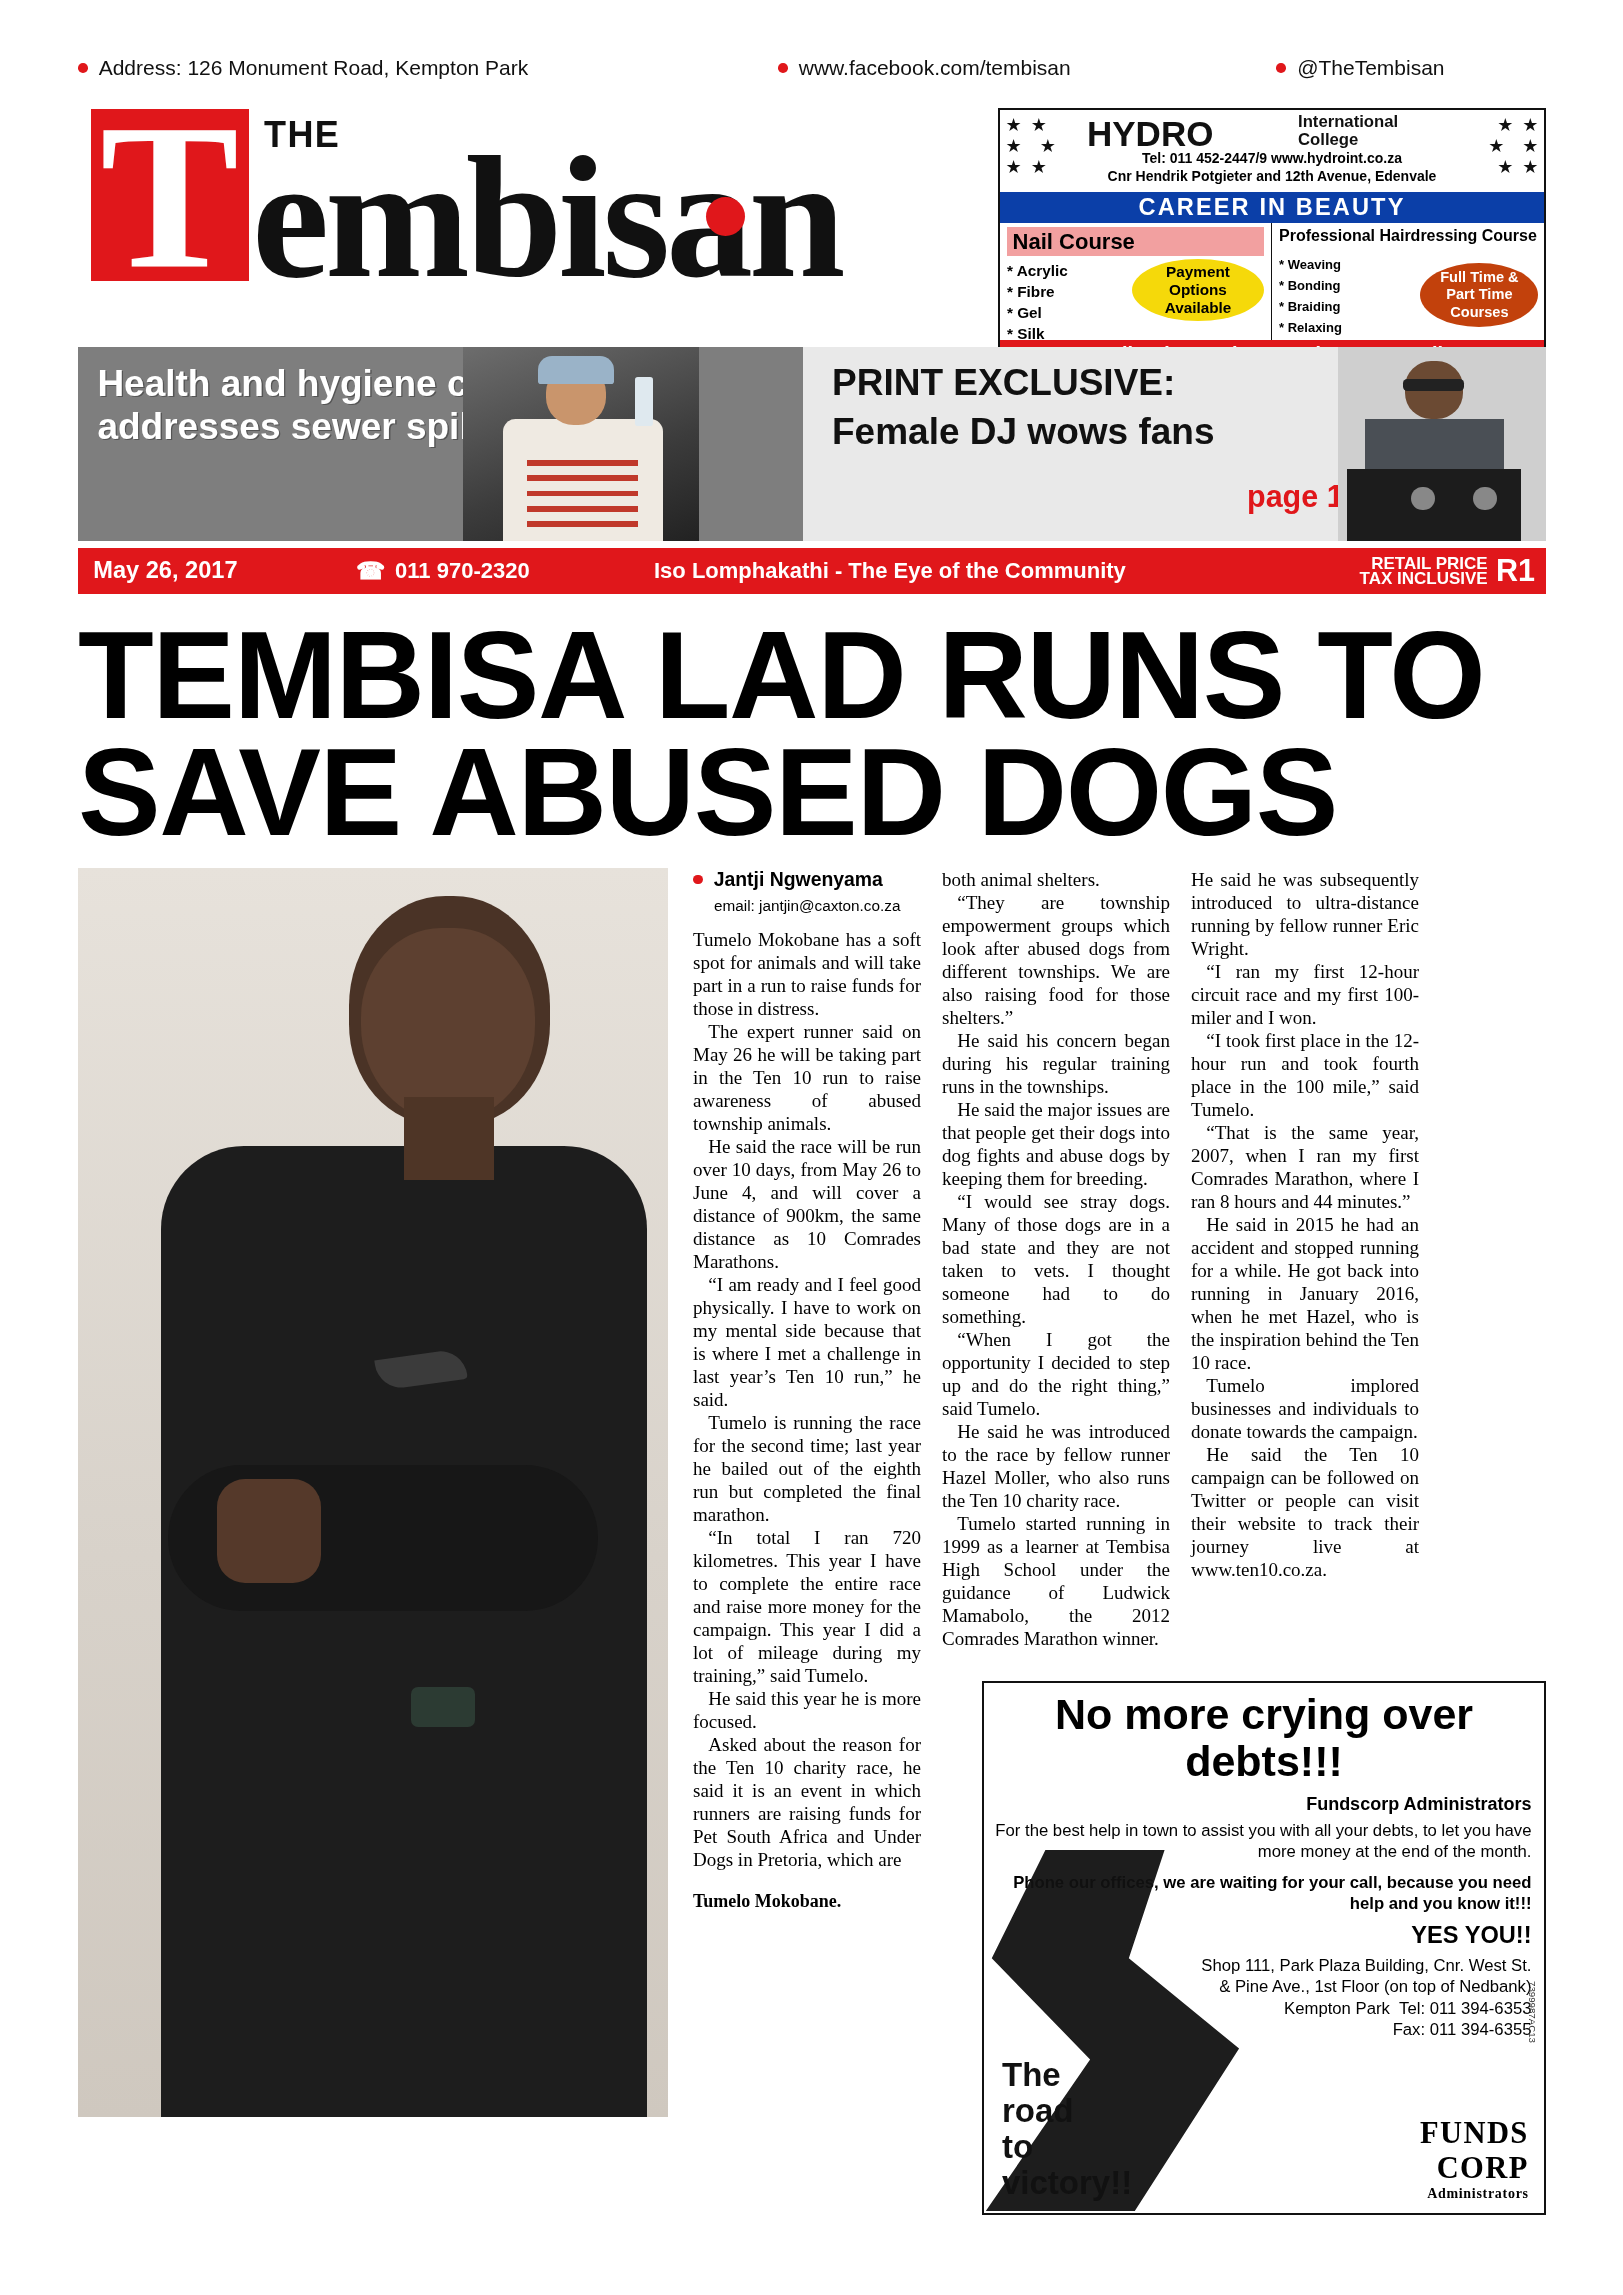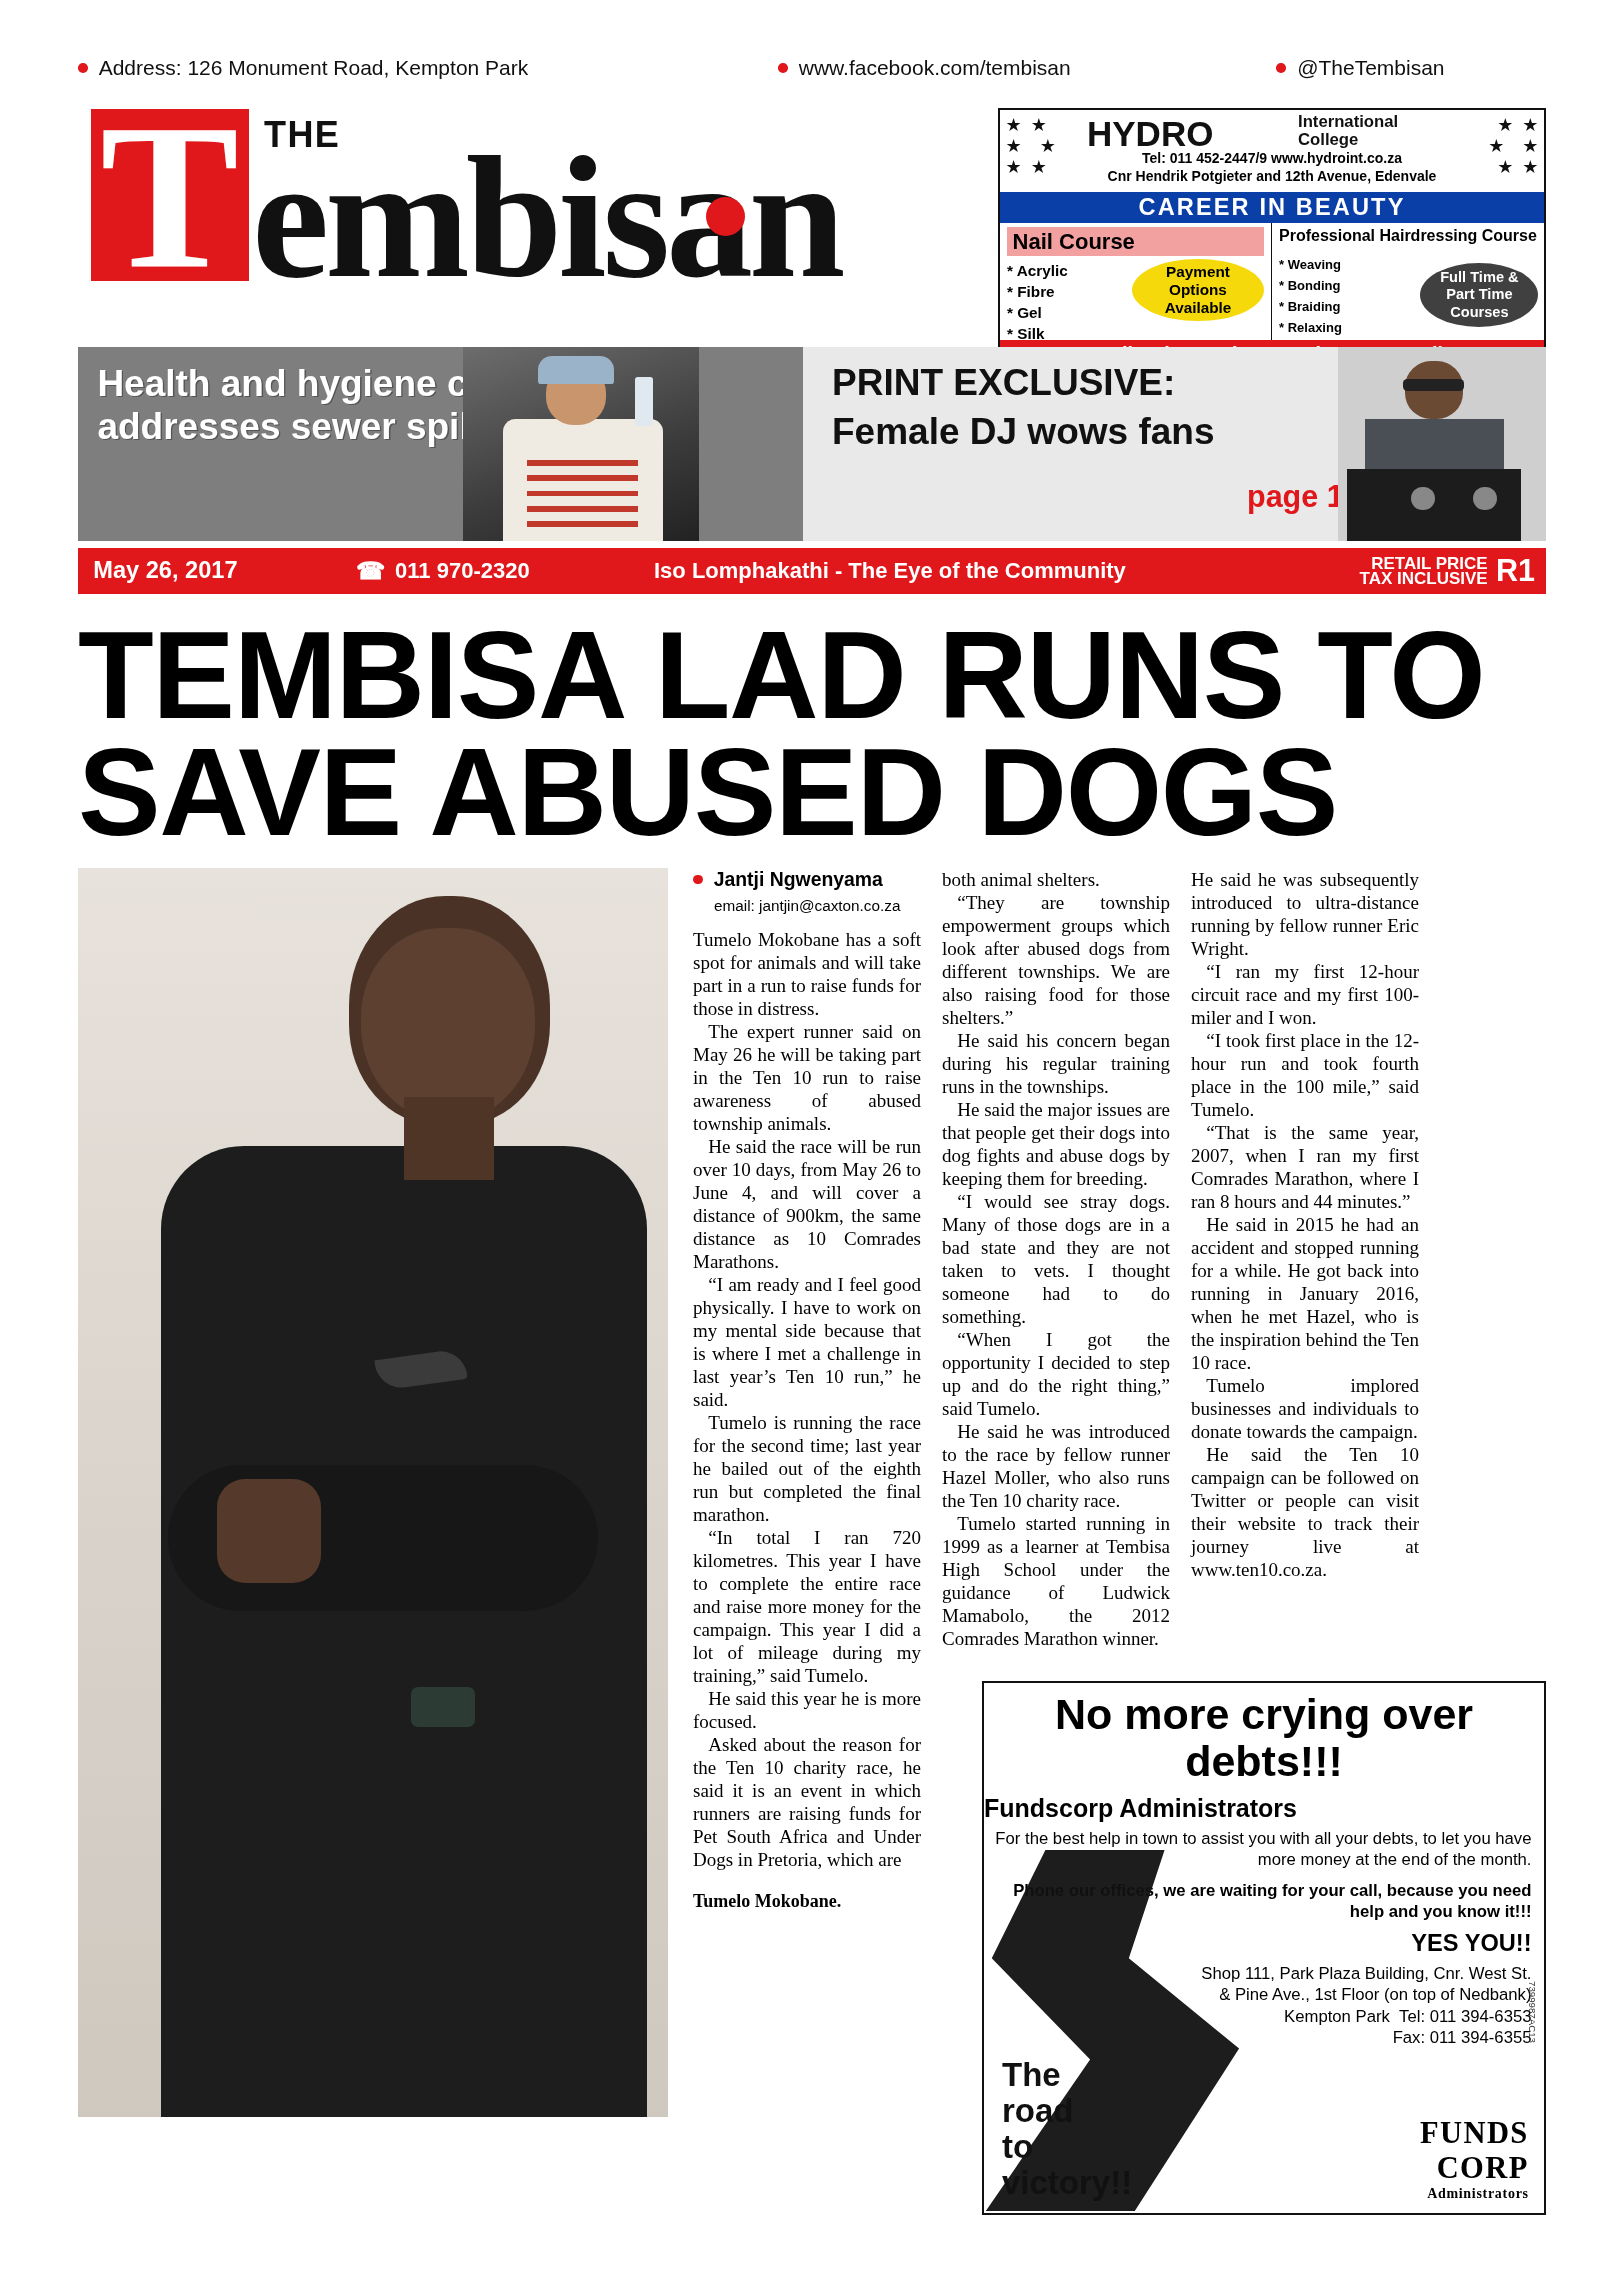--- a/index.html
+++ b/index.html
@@ -60,21 +60,21 @@
   .nail-list { font-family:"Liberation Sans", sans-serif; font-weight:bold; font-size: 15.3px; line-height: 21px; margin-top: 4.2px; }
   .pay-badge {
     position:absolute; right: 7px; top: 36px; width: 132px; height: 62px; background:#f5d90a;
     border-radius: 50%/50%; display:flex; flex-direction:column; align-items:center; justify-content:center;
     font-family:"Liberation Sans", sans-serif; font-weight:bold; font-size: 15.3px; line-height: 18px; text-align:center;
   }
   .hydro-right { width: 274px; position:relative; padding: 4.2px 7px; }
   .hair-title { font-family:"Liberation Sans", sans-serif; font-weight:bold; font-size: 16px; line-height:18px; }
   .hair-list { font-family:"Liberation Sans", sans-serif; font-weight:bold; font-size: 13px; line-height: 21px; margin-top: 9px; }
   .ft-badge {
-    position:absolute; right: 5.6px; top: 40px; width: 118px; height: 64px; background:#404040; color:#fff;
+    position:absolute; right: 5.6px; top: 40px; width: 118px; height: 64px; background:#c2410c; color:#fff;
     border-radius: 50%/50%; display:flex; flex-direction:column; align-items:center; justify-content:center;
     font-family:"Liberation Sans", sans-serif; font-weight:bold; font-size: 14.6px; line-height: 17.4px; text-align:center;
   }
   .hydro-foot { background:#e0171b; color:#fff; text-align:center; font-family:"Liberation Sans", sans-serif; font-weight:bold; font-size: 20px; padding: 2.8px 0; }
 
   
   .teasers { display:flex; margin-top: 8.3px; height: 194px; }
   .teaser-a { position:relative; width: 725px; background:#7e7e7e; overflow:hidden; }
   .teaser-a .txt { position:absolute; left: 19.4px; top: 15.3px; color:#fff; font-family:"Liberation Sans", sans-serif; font-weight:bold; font-size: 37px; line-height: 43px; text-shadow: 1.4px 1.4px 0 #555; }
   .teaser-a .pg { position:absolute; left: 430px; top: 139px; color:#fff; font-family:"Liberation Sans", sans-serif; font-weight:bold; font-size: 30.5px; }
@@ -130,21 +130,21 @@
   .col p { margin: 0; text-indent: 15.3px; }
   .col p.first { text-indent: 0; }
   .byline { display:flex; align-items:center; margin-bottom: 2.8px; }
   .byline .bullet { background:#e0171b; }
   .byline-name { font-family:"Liberation Sans", sans-serif; font-weight:bold; font-size: 19.4px; }
   .byline-mail { font-family:"Liberation Sans", sans-serif; font-size: 15.3px; margin: 0 0 11px 21px; }
 
   
   .fundsad { position:absolute; left: 982px; top: 1681px; width: 564px; height: 534px; border: 2.1px solid #111; background:#fff; overflow:hidden; }
   .fa-h1 { text-align:center; font-family:"Liberation Sans", sans-serif; font-weight:bold; font-size: 43px; line-height: 47px; padding-top: 8.3px; }
-  .fa-sub { text-align:left; padding-right: 12.5px; margin-top: 8.3px; font-family:"Liberation Sans", sans-serif; font-weight:bold; font-size: 25px; }
+  .fa-sub { text-align:right; padding-right: 12.5px; margin-top: 8.3px; font-family:"Liberation Sans", sans-serif; font-weight:bold; font-size: 18px; }
   .fa-p { text-align:right; padding-right: 12.5px; margin-top: 5.6px; font-family:"Liberation Sans", sans-serif; font-size: 16.7px; line-height: 21px; }
   .fa-p2 { text-align:right; padding-right: 12.5px; margin-top: 9.7px; font-family:"Liberation Sans", sans-serif; font-weight:bold; font-size: 16.7px; line-height: 21px; }
   .fa-yes { text-align:right; padding-right: 12.5px; margin-top: 8.3px; font-family:"Liberation Sans", sans-serif; font-weight:bold; font-size: 23.6px; }
   .fa-addr { text-align:right; padding-right: 12.5px; margin-top: 5.6px; font-family:"Liberation Sans", sans-serif; font-size: 16.7px; line-height: 21.5px; }
   .fa-road { position:absolute; left: 18px; bottom: 12.5px; font-family:"Liberation Sans", sans-serif; font-weight:bold; font-size: 33px; line-height: 36px; color:#111; z-index:3; }
   .fa-curve { position:absolute; left: -28px; top: 167px; width: 298px; height: 361px; background:#111; clip-path: polygon(30% 0, 70% 0, 58% 30%, 95% 55%, 60% 100%, 10% 100%, 45% 58%, 12% 30%); opacity:0.95; }
   .fa-logo { position:absolute; right: 15.3px; bottom: 11px; text-align:right; font-family:"Liberation Serif", serif; }
   .fa-logo .fl1 { font-size: 30.5px; font-weight:bold; letter-spacing:1.4px; }
   .fa-logo .fl2 { font-size: 30.5px; font-weight:bold; letter-spacing:1.4px; }
   .fa-logo .fl3 { font-size: 14px; font-weight:bold; letter-spacing:0.7px; }

